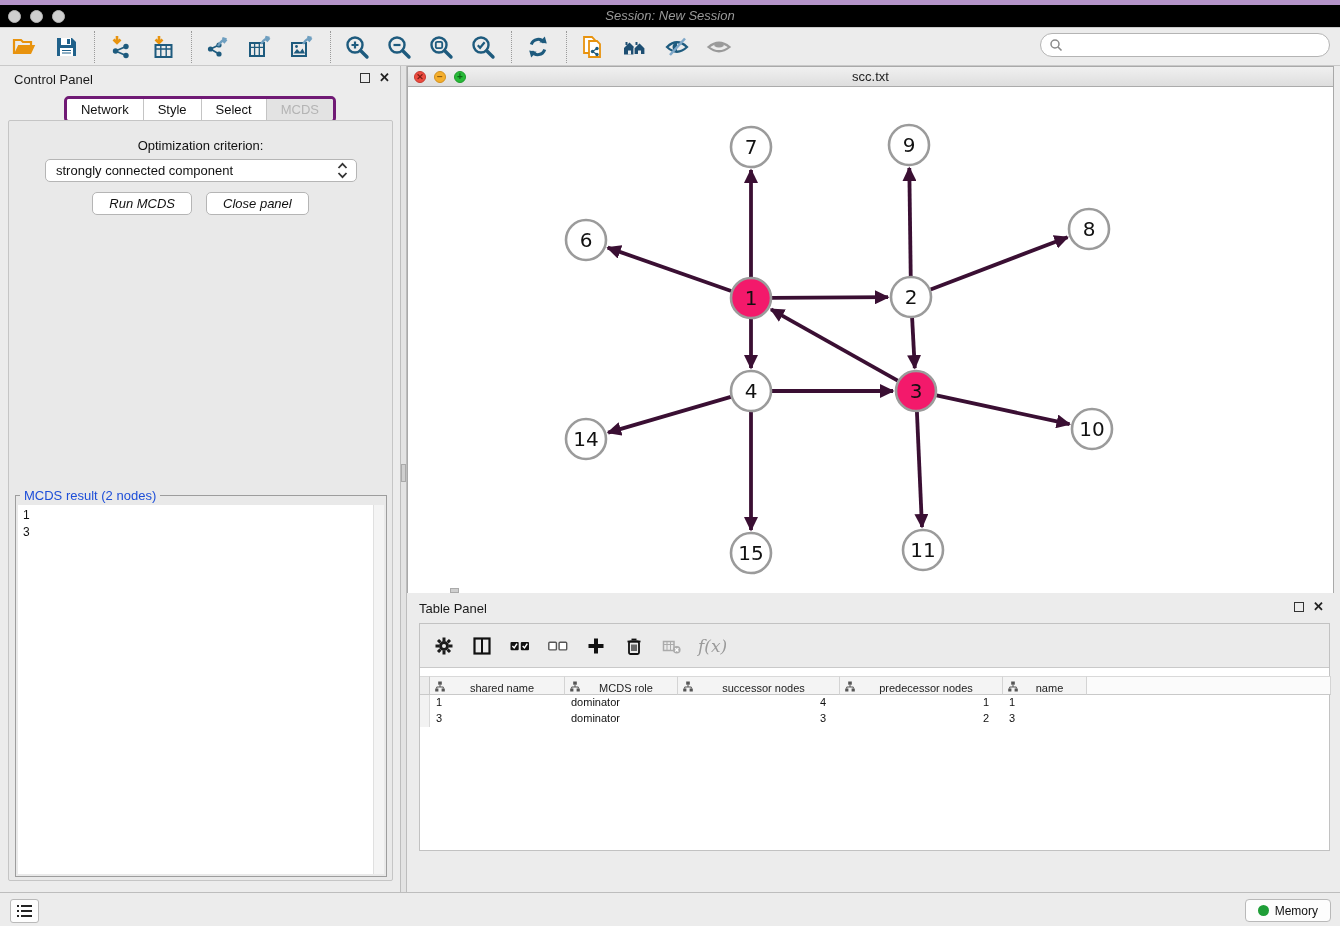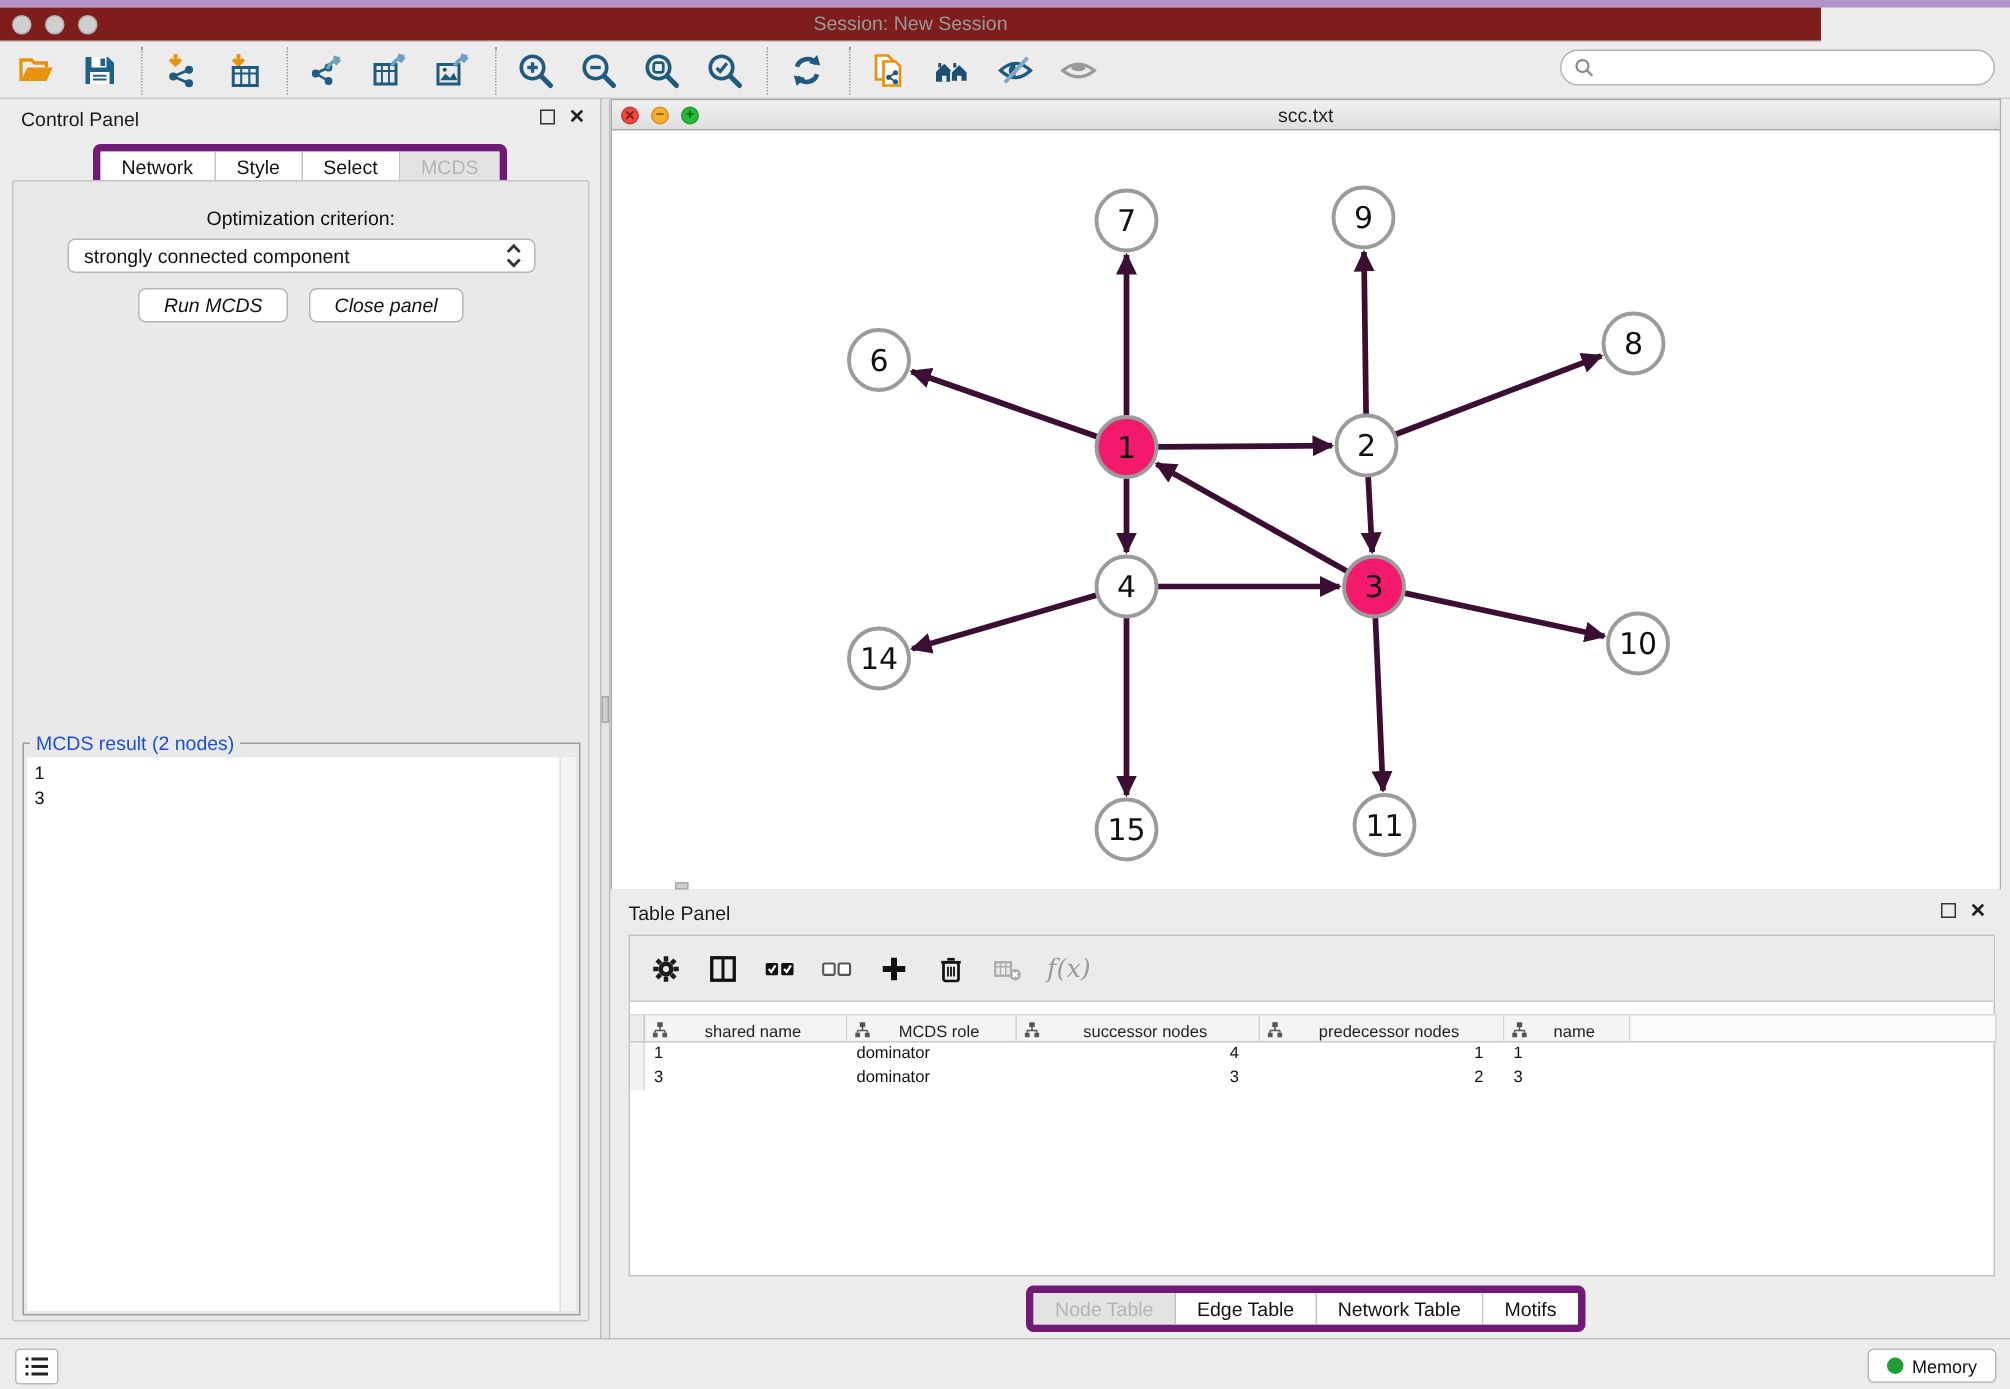--- a/index.html
+++ b/index.html
@@ -2,21 +2,21 @@
 <html><head>
 <meta charset="utf-8">
 <style>
   * { margin:0; padding:0; box-sizing:border-box; }
   html,body { width:1340px; height:926px; }
   body { font-family:"Liberation Sans", sans-serif; background:#ececec; position:relative; overflow:hidden; }
   .app { position:absolute; inset:0; }
 
   
   .mac-accent { position:absolute; left:0; top:0; width:1340px; height:5px; background:#b493c8; }
-  .titlebar { position:absolute; left:0; top:5px; width:1214px; height:23px; background:#7f1d1d; border-bottom:1px solid #c9c9c9; }
+  .titlebar { position:absolute; left:0; top:5px; width:1340px; height:23px; background:#000000; border-bottom:1px solid #c9c9c9;font-style:italic; }
   .tl-group { position:absolute; left:8px; top:5px; display:flex; gap:9px; }
   .tl { width:13px; height:13px; border-radius:50%; background:#cfcfcf; border:1px solid #b5b5b5; position:relative; }
   .win-title { position:absolute; left:0; top:0; width:100%; height:23px; text-align:center; font-size:13px; color:#9a9a9a; line-height:21px; }
 
   
   .toolbar { position:absolute; left:0; top:29px; width:1340px; height:37px; background:#ececec; border-bottom:1px solid #c9c9c9; display:flex; align-items:center; padding-left:10px; }
   .tb-btn { width:28px; height:28px; margin-right:14px; display:flex; align-items:center; justify-content:center; cursor:default; }
   .tb-btn svg { width:26px; height:26px; }
   .tb-sep { width:1px; height:32px; border-left:1px dotted #9b9b9b; margin:0 12px 0 0; }
   .search-wrap { position:absolute; right:10px; top:4px; width:290px; height:24px; background:#fff; border:1px solid #b4b4b4; border-radius:12px; display:flex; align-items:center; padding-left:8px; }
@@ -29,21 +29,21 @@
 
   
   .control-panel { position:absolute; left:0; top:0; width:400px; height:826px; background:#ececec; }
   .panel-header { position:absolute; left:0; top:0; width:100%; height:28px; }
   .panel-header .ph-title { position:absolute; left:14px; top:6px; font-size:13px; color:#1a1a1a; }
   .ph-icons { position:absolute; right:10px; top:7px; display:flex; gap:9px; align-items:center; }
   .float-icon { width:10px; height:10px; border:1.6px solid #333; display:inline-block; }
   .close-icon { font-size:13px; font-weight:bold; color:#222; line-height:10px; }
 
   .tabs-row { position:absolute; left:0; top:30px; width:400px; display:flex; justify-content:center; }
-  .tab-group { display:flex; border:5px solid #701a75; border-radius:5px; overflow:hidden; background:#fff;justify-content:center; }
+  .tab-group { display:flex; border:3px solid #701a75; border-radius:5px; overflow:hidden; background:#fff;justify-content:center; }
   .seg-tab { padding:3px 14px; font-size:13px; color:#111; background:#fff; border-right:1px solid #c4c4c4; cursor:default; }
   .seg-tab:last-child { border-right:none; }
   .seg-tab.active { background:#e3e3e3; color:#b4b4b4; }
 
   .cp-content { position:absolute; left:8px; top:54px; width:385px; height:761px; background:#e9e9e9; border:1px solid #c5c5c5; border-radius:2px; }
   .opt-label { position:absolute; left:0; top:17px; width:100%; text-align:center; font-size:13px; color:#111; }
   .dropdown { position:absolute; left:36px; top:38px; width:312px; height:23px; background:#fff; border:1px solid #b5b5b5; border-radius:5px; display:flex; align-items:center; padding:0 8px 0 10px; font-size:13px; color:#111; }
   .dropdown .dd-text { flex:1; }
   .btn-row { position:absolute; left:0; top:71px; width:100%; display:flex; justify-content:center; gap:14px; }
   .push-btn { height:23px; padding:0 16px; background:#fff; border:1px solid #b5b5b5; border-radius:5px; font-size:13px; color:#111; font-family:"Liberation Sans",sans-serif; cursor:default;font-style:italic; }
@@ -521,28 +521,20 @@
             <div class="grid-row">
               <div class="gr-gutter" style="width: 10px;"></div>
               <div class="gr-cell" style="width: 135px; text-align: left;">3</div>
               <div class="gr-cell" style="width: 113px; text-align: left;">dominator</div>
               <div class="gr-cell" style="width: 162px; text-align: right; padding-right: 14px;">3</div>
               <div class="gr-cell" style="width: 163px; text-align: right; padding-right: 14px;">2</div>
               <div class="gr-cell" style="width: 84px; text-align: left;">3</div>
             </div>
           </div>
       </div>
-      <div class="tp-tabs">
-        <div class="tab-group" id="tp-tabs">
-            <span class="seg-tab active">Node Table</span>
-            <span class="seg-tab">Edge Table</span>
-            <span class="seg-tab">Network Table</span>
-            <span class="seg-tab">Motifs</span>
-          </div>
-      </div>
     </div>
   </div>
 
   <div class="statusbar">
     <div class="list-btn">
       <svg width="18" height="16" viewBox="0 0 18 16">
           <g stroke="#222" stroke-width="2">
             <line x1="5" y1="3" x2="16" y2="3"></line>
             <line x1="5" y1="8" x2="16" y2="8"></line>
             <line x1="5" y1="13" x2="16" y2="13"></line>

